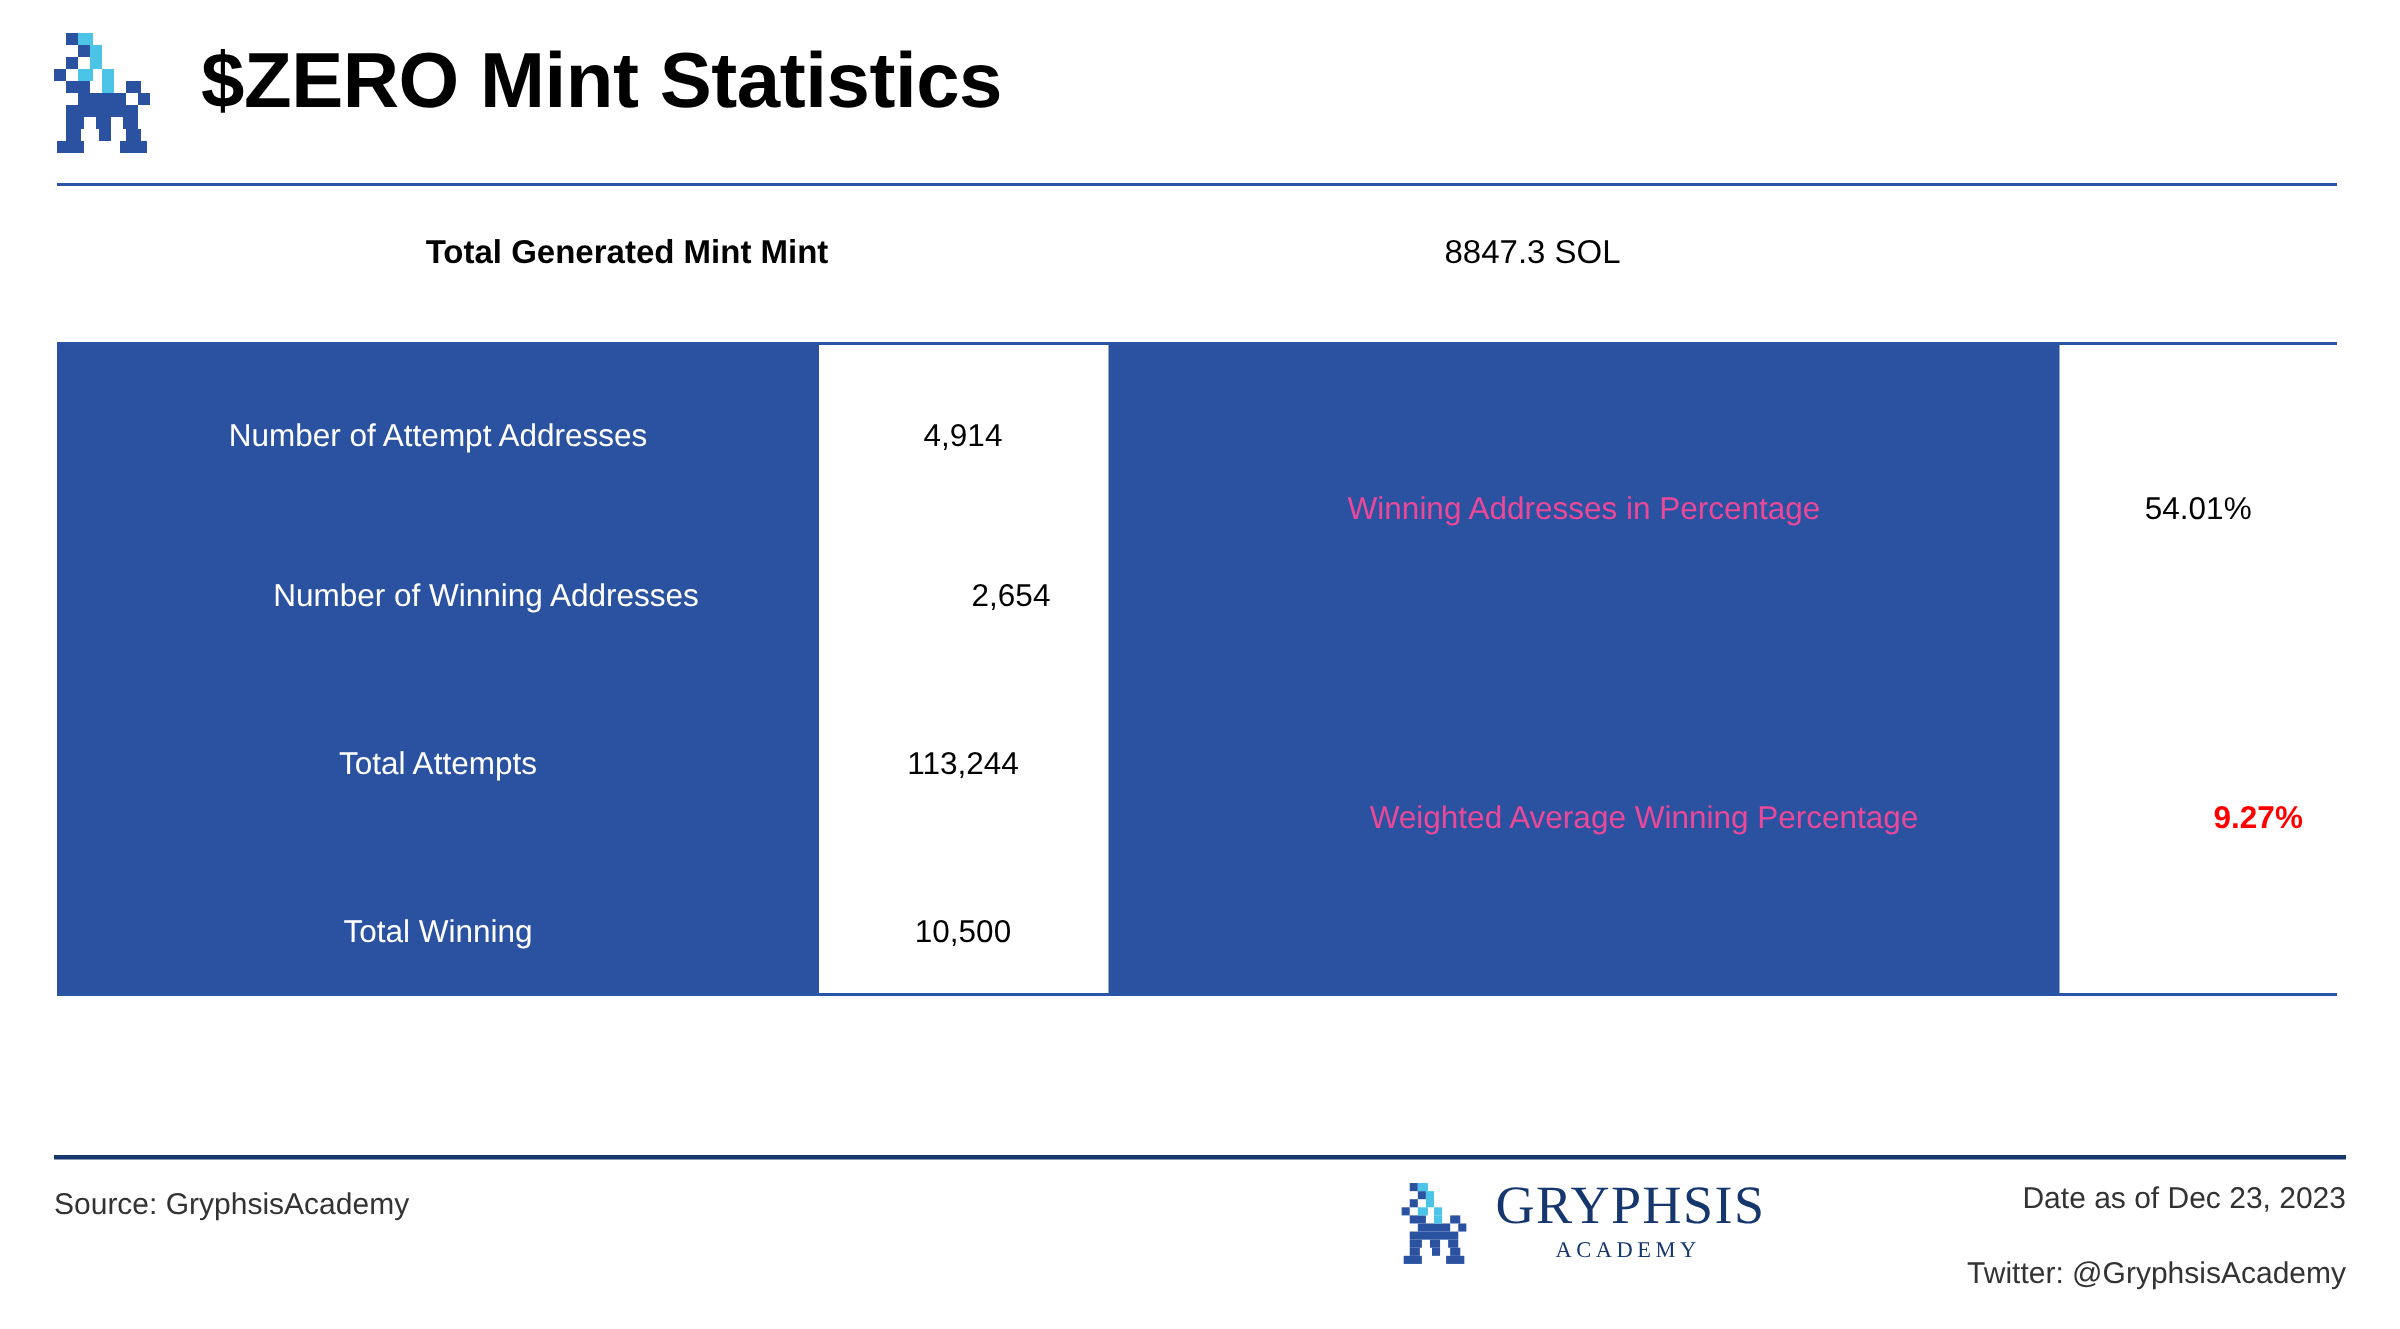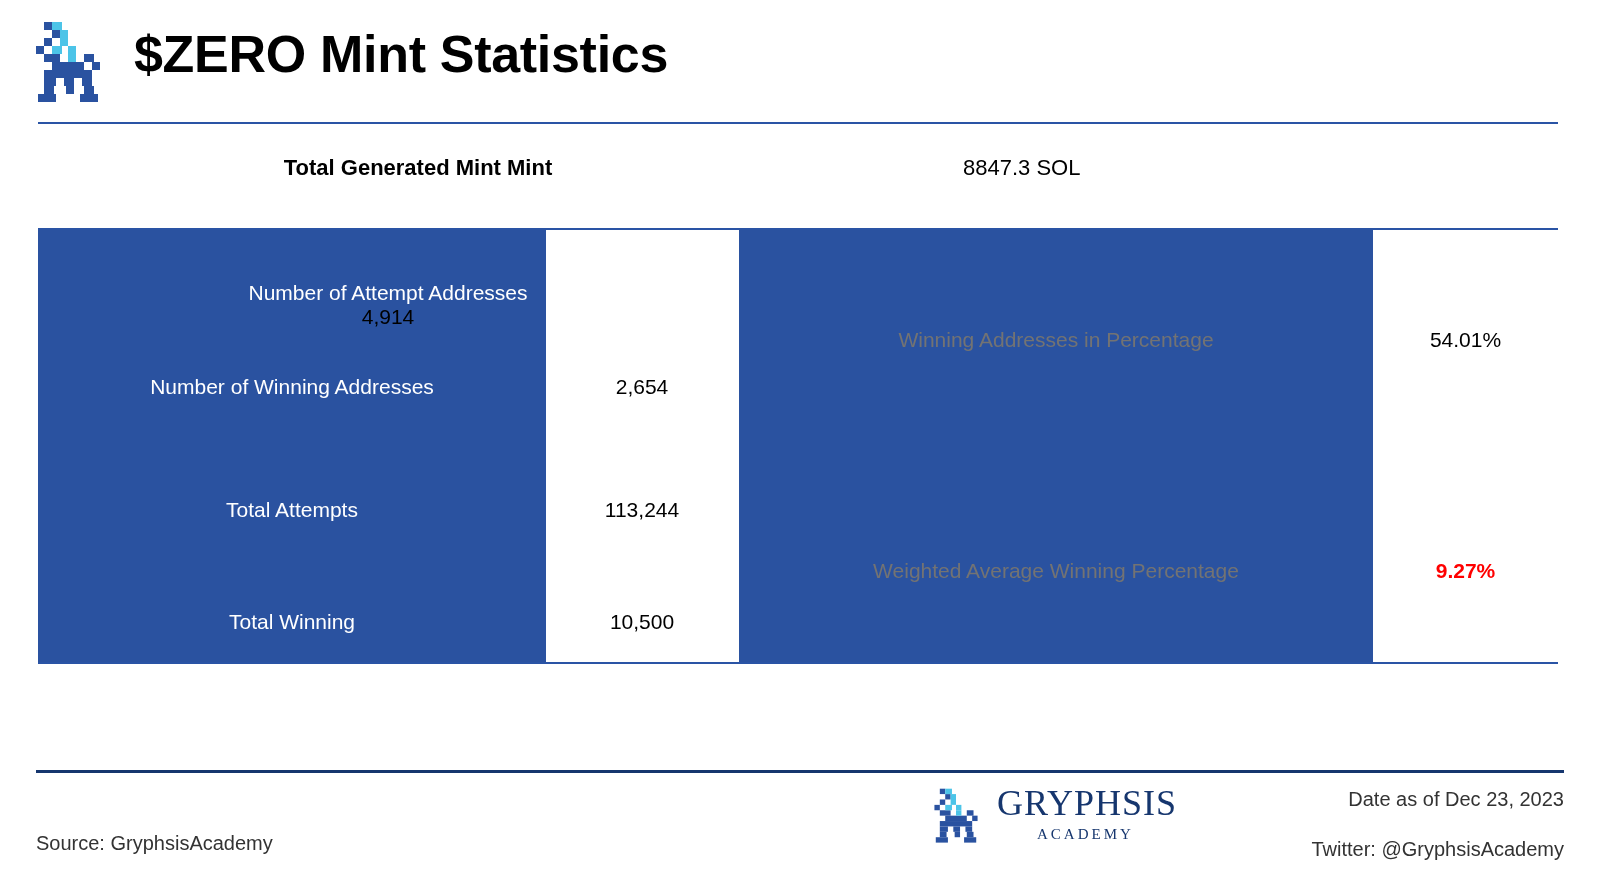--- a/index.html
+++ b/index.html
@@ -124,22 +124,22 @@
     text-align: center;
     font-size: 21px;
     color: #ffffff;
   }
   .lrow .val {
     width: 192px;
     text-align: center;
     font-size: 21px;
     color: #000000;
   }
-  .lrow-0 { top: 51px; flex-direction: column; }
-  .lrow-1 { top: 137px; }
+  .lrow-0 { top: 41px; }
+  .lrow-1 { top: 148px; padding-left: 32px; }
   .lrow-2 { top: 260px; align-items: center; }
   .lrow-3 { top: 372px; }
 
   .right-rows {
     position: absolute;
     left: 701px; top: 0;
     width: 819px;
     height: 432px;
   }
   .rrow {
@@ -147,34 +147,34 @@
     left: 0;
     width: 819px;
     height: 40px;
     display: flex;
     align-items: center;
   }
   .rrow .lbl {
     width: 634px;
     text-align: center;
     font-size: 21px;
-    color: #737373;
+    color: #ec4899;
   }
   .rrow .val {
     width: 185px;
     text-align: center;
     font-size: 21px;
     color: #000000;
   }
   .rrow .val.accent {
     color: #ff0000;
     font-weight: bold;
   }
   .rrow-0 { top: 90px; }
-  .rrow-1 { top: 321px; }
+  .rrow-1 { top: 296px; padding-left: 40px; }
 
   .rule-table-bottom {
     position: absolute;
     left: 38px;
     top: 662px;
     width: 1520px;
     height: 2px;
     background: #2a54a5;
   }
 
@@ -186,21 +186,20 @@
     width: 1528px;
     height: 3px;
     background: #16366e;
   }
   .source {
     position: absolute;
     left: 36px;
     top: 792px;
     font-size: 20px;
     color: #333333;
-    margin-top: 40px;
   }
   .footer-logo {
     position: absolute;
     left: 925px;
     top: 782px;
     width: 290px;
     height: 78px;
   }
   .footer-logo-mark {
     position: absolute;

